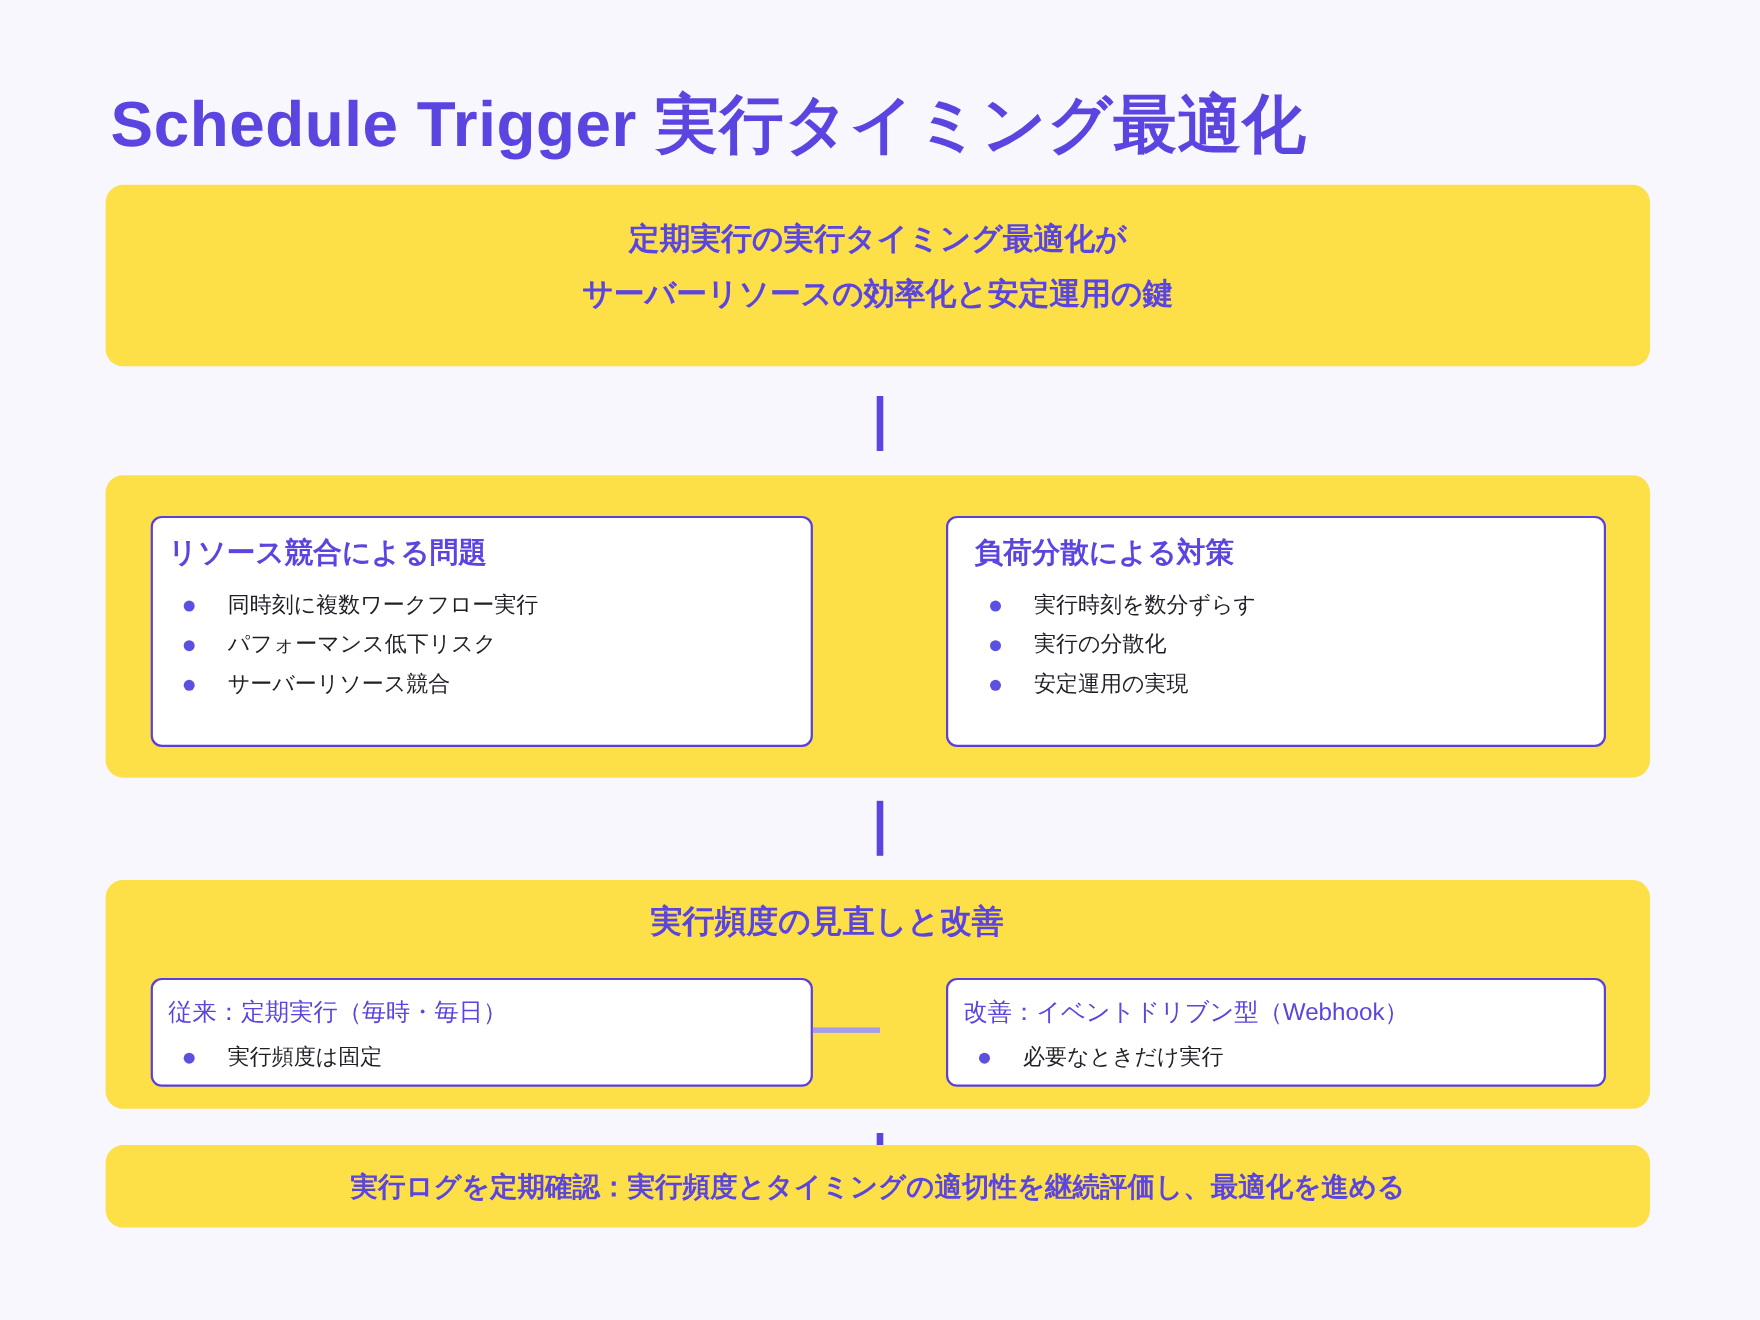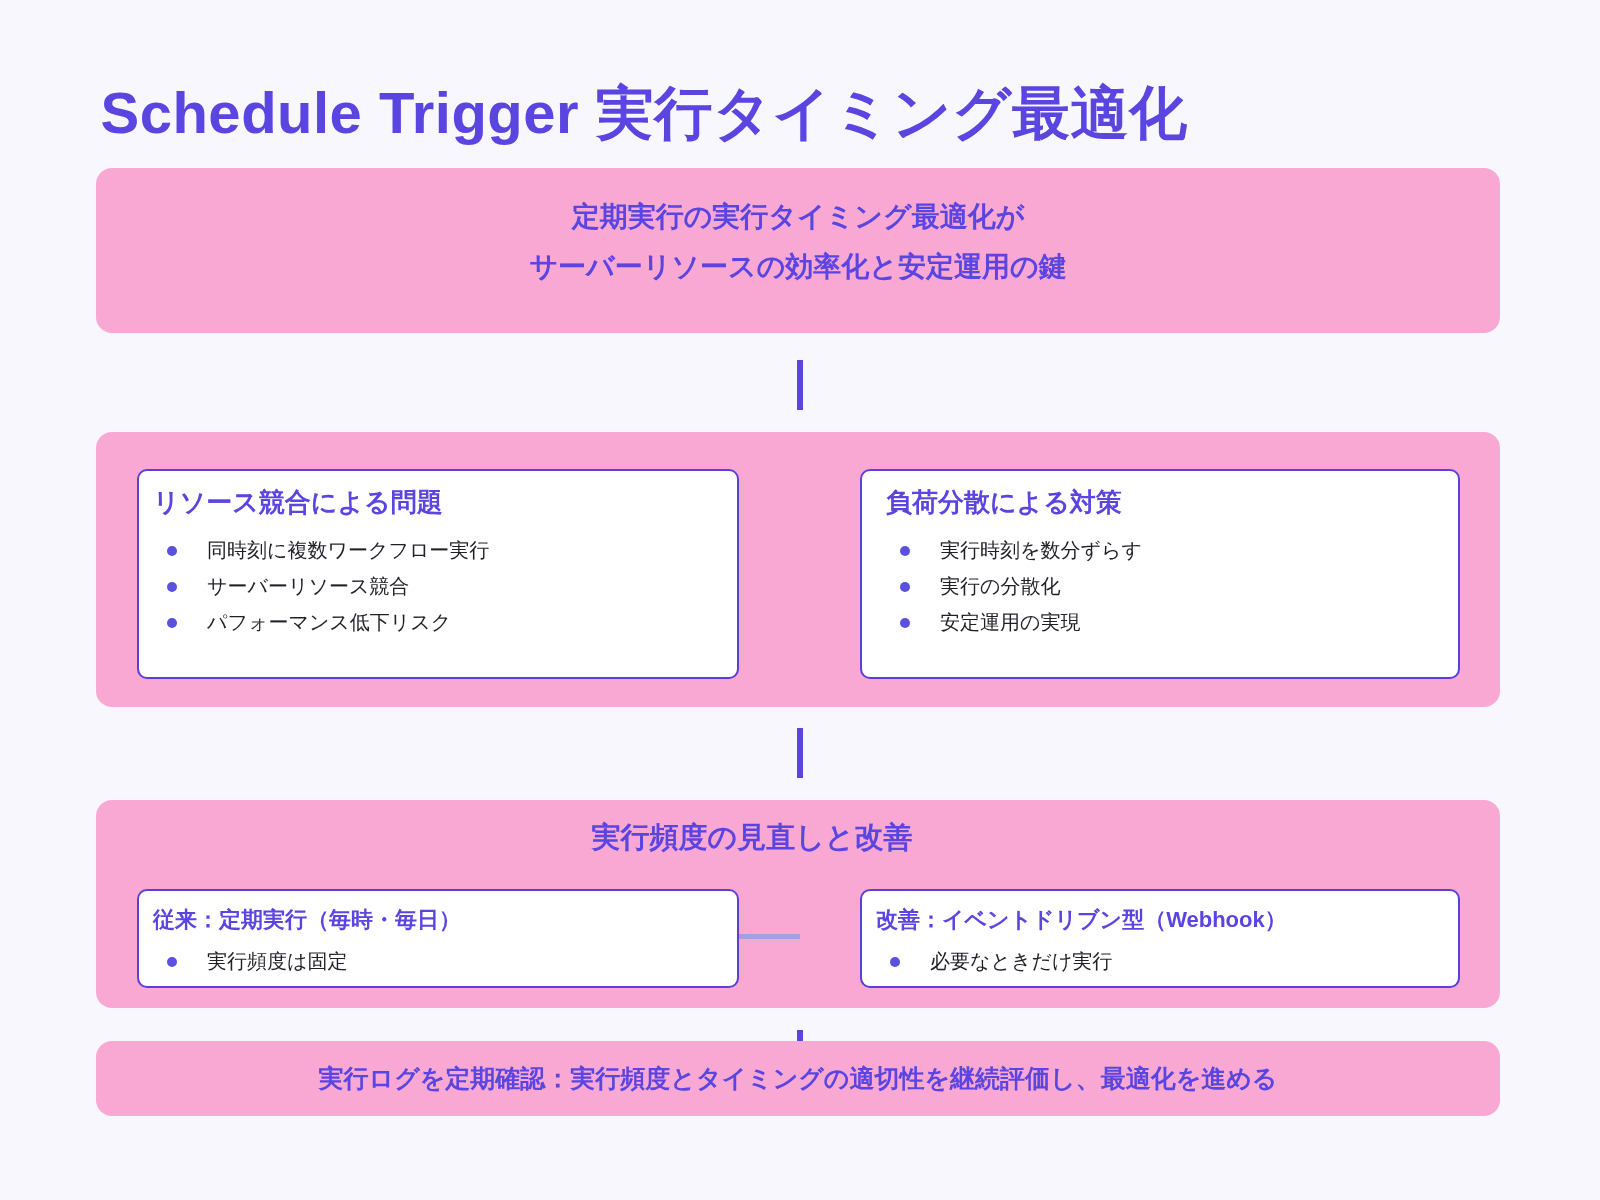--- a/index.html
+++ b/index.html
@@ -14,21 +14,21 @@
 
   .main-title{
     position:absolute;left:0;top:36px;width:1288px;
     text-align:center;
     font-size:58px;font-weight:800;letter-spacing:0.5px;
     color:#5b45e0;
   }
 
   .panel{
     position:absolute;left:96px;width:1404px;
-    background:#f9a8d4;border-radius:16px;
+    background:#fde047;border-radius:16px;
     box-sizing:border-box;
   }
   .panel-intro{top:168px;height:165px;padding-top:24px;}
   .intro-line{
     text-align:center;color:#5b45e0;
     font-size:28px;font-weight:700;line-height:50px;
   }
 
   .vconnector{
     position:absolute;left:797px;width:6px;height:50px;
@@ -55,21 +55,21 @@
   .card-tl{left:41px;top:37px;width:602px;height:210px;}
   .card-tr{left:764px;top:37px;width:600px;height:210px;padding-left:24px;}
   .card-bl{left:41px;top:89px;width:602px;height:99px;}
   .card-br{left:764px;top:89px;width:600px;height:99px;}
 
   .card-title{
     color:#5b45e0;font-weight:700;font-size:26px;
     margin:2px 0 0 0;
   }
   .card-title-small{
-    color:#5b45e0;font-weight:700;font-size:22px;
+    color:#5b45e0;font-weight:400;font-size:22px;
     margin:2px 0 0 0;
   }
   ul.bullets{
     list-style:none;margin:20px 0 0 0;padding:0;
   }
   .card-bl ul.bullets,.card-br ul.bullets{margin-top:16px;}
   ul.bullets li{
     position:relative;
     padding-left:40px;margin:0 0 15px 14px;
     font-size:20px;line-height:21px;color:#1f1f28;font-family:Liberation Serif, serif;
@@ -108,22 +108,22 @@
   </div>
 
   <div class="vconnector vc1"></div>
 
   <div class="panel panel-problem">
 
     <div class="card card-tl">
       <div class="card-title">リソース競合による問題</div>
       <ul class="bullets">
         <li>同時刻に複数ワークフロー実行</li>
+        <li>パフォーマンス低下リスク</li>
         <li>サーバーリソース競合</li>
-        <li>パフォーマンス低下リスク</li>
       </ul>
     </div>
 
     <div class="card card-tr">
       <div class="card-title">負荷分散による対策</div>
       <ul class="bullets">
         <li>実行時刻を数分ずらす</li>
         <li>実行の分散化</li>
         <li>安定運用の実現</li>
       </ul>

